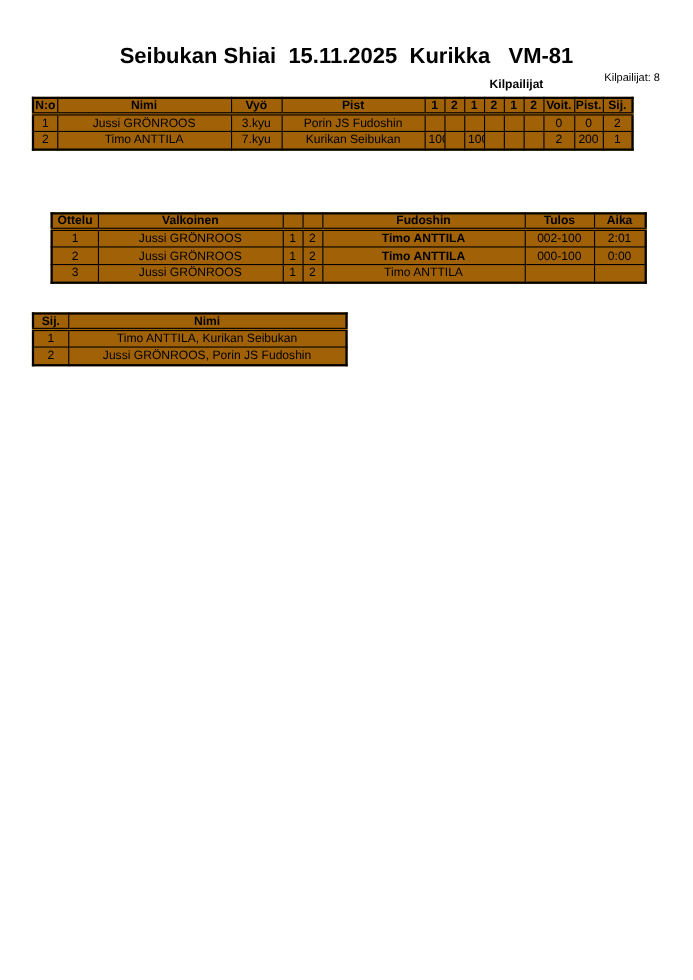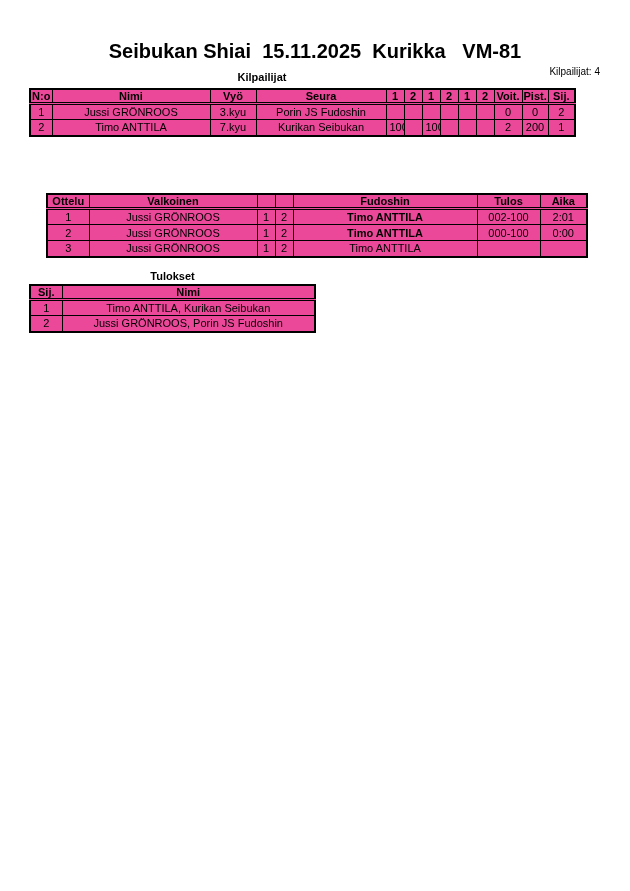--- a/index.html
+++ b/index.html
@@ -26,33 +26,33 @@
   }
   .count {
     position: absolute;
     top: 66px; right: 30px;
     font-size: 10px;
   }
   .sec-heading {
     position: absolute;
     font-weight: bold;
     font-size: 11px;
-    text-align: center;
+    text-align: right;
   }
   #h-competitors { top: 71px;  left: 30px; width: 464px; }
   #h-matches     { top: 179px; left: 30px; width: 540px; }
   #h-results     { top: 270px; left: 30px; width: 285px; }
 
   table.tbl {
     position: absolute;
     border-collapse: collapse;
     table-layout: fixed;
     font-size: 11px;
     border: 2px solid #000;
-    background: #ec4899;
+    background: #a16207;
   }
   .tbl th, .tbl td {
     border: 1px solid #000;
     padding: 0 3px;
     overflow: hidden;
     white-space: nowrap;
     height: 16px;
     vertical-align: middle;
   }
   .tbl th {
@@ -70,21 +70,21 @@
   .l { text-align: center; padding-left: 5px; }
   .num { text-align: center; padding: 0; font-size: 11px; }
   .bold { font-weight: bold; }
 </style>
 </head>
 <body>
 
 <div class="page">
 
   <div class="title">Seibukan Shiai  15.11.2025  Kurikka   VM-81</div>
-  <div class="count">Kilpailijat: 4</div>
+  <div class="count">Kilpailijat: 8</div>
 
   <div class="sec-heading" id="h-competitors">Kilpailijat</div>
   <table class="tbl" id="t-competitors">
     <colgroup>
       <col style="width:22px">
         <col style="width:158px">
         <col style="width:46px">
         <col style="width:130px">
       <col style="width:18px">
         <col style="width:18px">
@@ -94,21 +94,21 @@
         <col style="width:18px">
       <col style="width:28px">
         <col style="width:26px">
         <col style="width:27px">
     </colgroup>
     <thead>
       <tr>
         <th>N:o</th>
         <th>Nimi</th>
         <th>Vyö</th>
-        <th>Seura</th>
+        <th>Pist</th>
         <th>1</th>
         <th>2</th>
         <th>1</th>
         <th>2</th>
         <th>1</th>
         <th>2</th>
         <th>Voit.</th>
         <th>Pist.</th>
         <th>Sij.</th>
       </tr>
@@ -192,21 +192,20 @@
         <td class="l">Jussi GRÖNROOS</td>
         <td class="num">1</td>
         <td class="num">2</td>
         <td class="l">Timo ANTTILA</td>
         <td class="c"></td>
         <td class="c"></td>
       </tr>
     </tbody>
   </table>
 
-  <div class="sec-heading" id="h-results">Tulokset</div>
   <table class="tbl" id="t-results">
     <colgroup>
       <col style="width:32px">
         <col style="width:253px">
     </colgroup>
     <thead>
       <tr>
         <th>Sij.</th>
         <th>Nimi</th>
       </tr>

